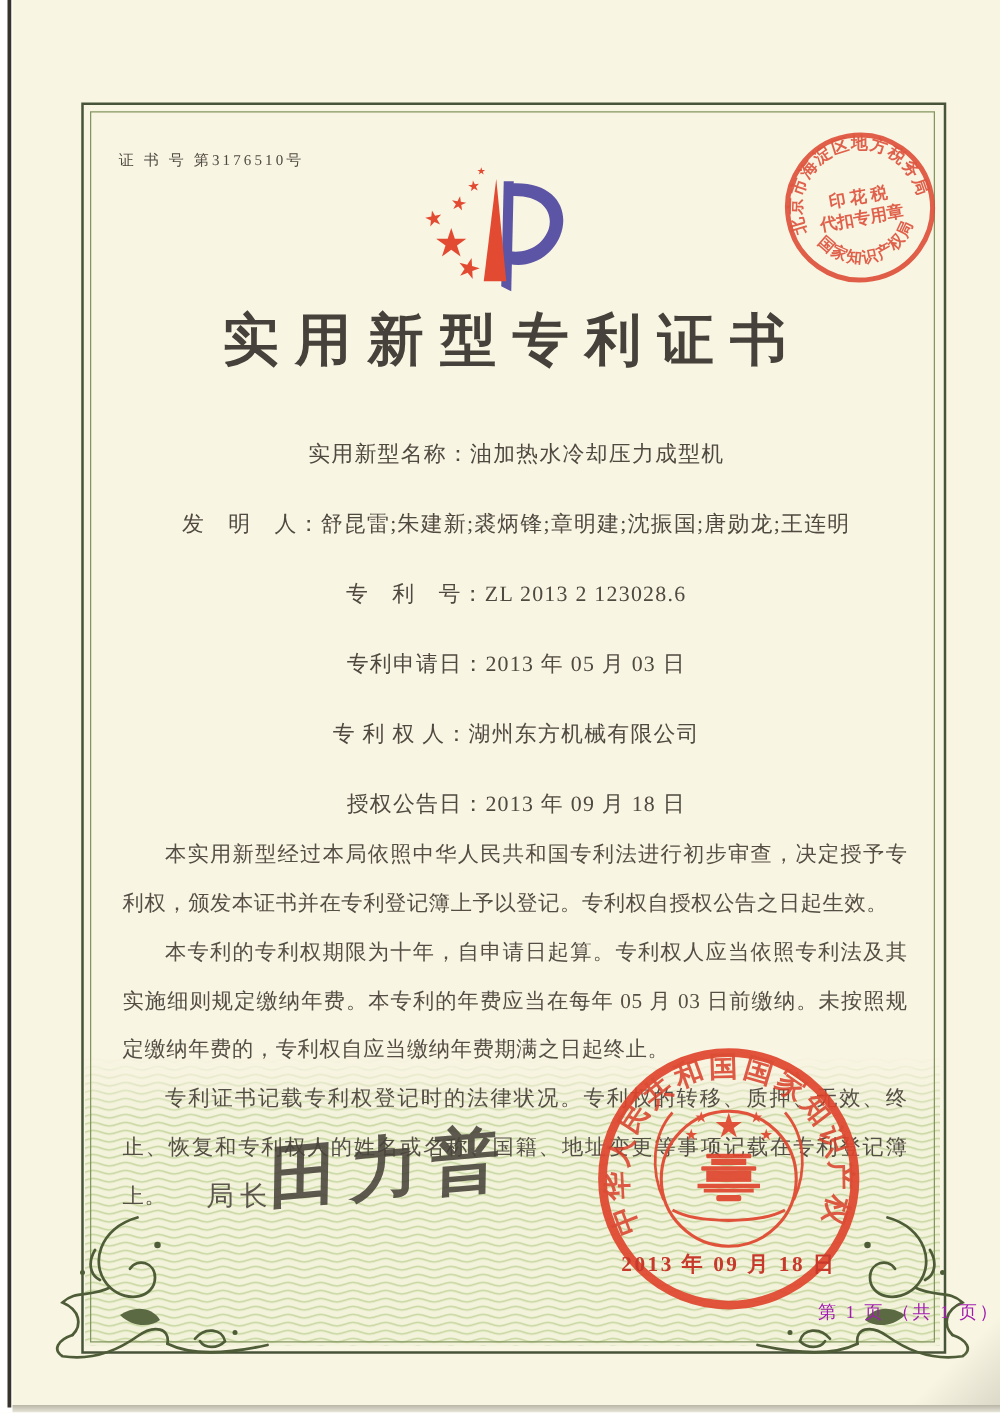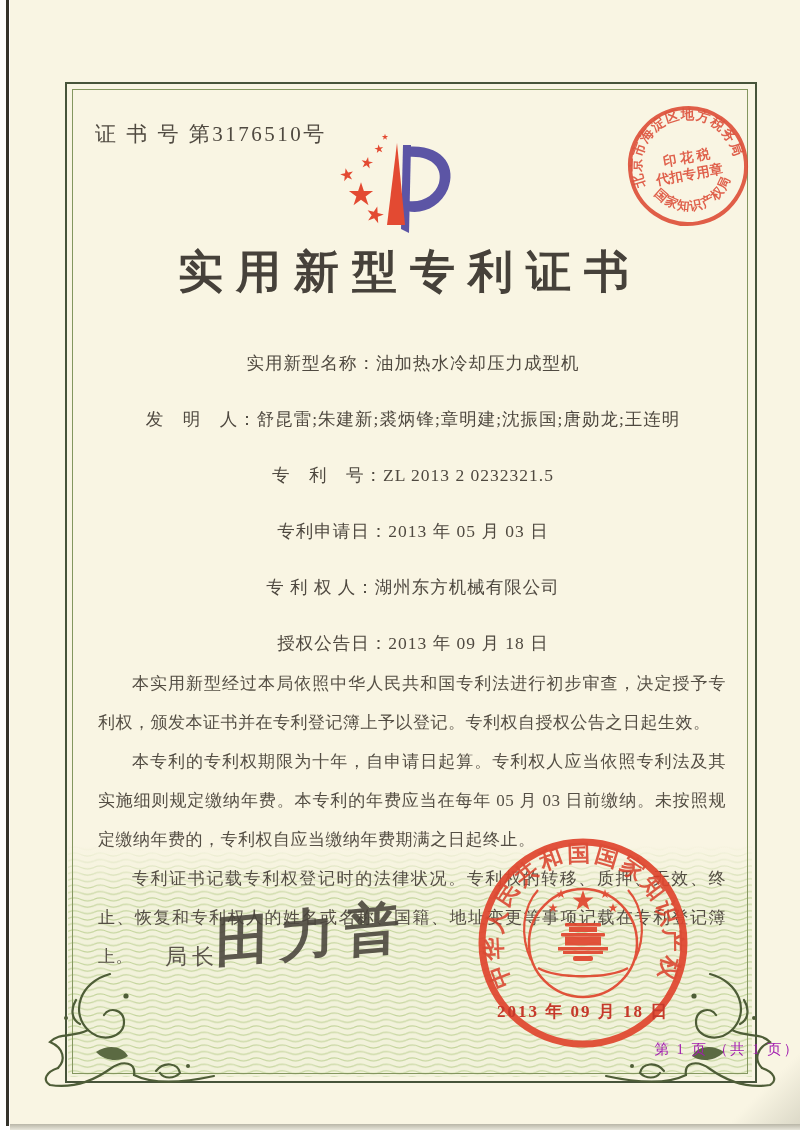--- a/index.html
+++ b/index.html
@@ -11,21 +11,21 @@
        background:linear-gradient(#b9b6a7,#e8e6da);}
   .scan-corner-fold{position:absolute;right:0;bottom:6px;width:80px;height:80px;
        background:linear-gradient(315deg,#dcd9c8 0%,rgba(220,217,200,0) 45%);}
   .frame{position:absolute;pointer-events:none;}
   .frame.outer{left:55px;top:82px;width:688px;height:997px;border:2.5px solid #47543a;}
   .frame.inner{left:62px;top:89px;width:674px;height:983px;border:1.2px solid #84965f;}
   .guilloche{position:absolute;left:58px;top:845px;}
   .ornament{position:absolute;top:966px;width:180px;height:122px;}
   .ornament.left{left:26px;}
   .ornament.right{left:594px;transform:scaleX(-1);}
-  .cert-number{position:absolute;left:85px;top:120px;font-size:21px;color:#4f4940;
+  .cert-number{position:absolute;left:85px;top:120px;font-size:12px;color:#4f4940;
        letter-spacing:2.5px;}
   .logo{position:absolute;left:325px;top:133px;}
   .title{position:absolute;left:0;width:800px;top:242px;text-align:center;font-size:45px;
        font-weight:bold;color:#46413a;letter-spacing:13px;margin:0;}
   .fields{position:absolute;left:88px;top:350px;width:630px;}
   .field-line{font-size:17.5px;color:#4f4940;letter-spacing:1px;line-height:27px;
        margin-bottom:29px;white-space:nowrap;text-align:center;}
   .paragraphs{position:absolute;left:88px;top:664px;width:628px;}
   .paragraphs p{margin:0;font-size:17px;line-height:39px;color:#544e44;
        text-align:justify;text-indent:2em;letter-spacing:0.5px;}
@@ -116,21 +116,21 @@
     <use href="#lstar" transform="translate(32,30) scale(0.55) rotate(10)"></use>
     <use href="#lstar" transform="translate(44,16) scale(0.42) rotate(-8)"></use>
     <use href="#lstar" transform="translate(50,4) scale(0.3)"></use>
   </svg>
 
   <h1 class="title">实用新型专利证书</h1>
 
   <div class="fields">
     <div class="field-line">实用新型名称：油加热水冷却压力成型机</div>
     <div class="field-line">发　明　人：舒昆雷;朱建新;裘炳锋;章明建;沈振国;唐勋龙;王连明</div>
-    <div class="field-line">专　利　号：ZL 2013 2 0232321.5</div>
+    <div class="field-line">专　利　号：ZL 2013 2 123028.6</div>
     <div class="field-line">专利申请日：2013 年 05 月 03 日</div>
     <div class="field-line">专 利 权 人：湖州东方机械有限公司</div>
     <div class="field-line">授权公告日：2013 年 09 月 18 日</div>
   </div>
 
   <div class="paragraphs">
     <p>本实用新型经过本局依照中华人民共和国专利法进行初步审查，决定授予专利权，颁发本证书并在专利登记簿上予以登记。专利权自授权公告之日起生效。</p>
     <p>本专利的专利权期限为十年，自申请日起算。专利权人应当依照专利法及其实施细则规定缴纳年费。本专利的年费应当在每年 05 月 03 日前缴纳。未按照规定缴纳年费的，专利权自应当缴纳年费期满之日起终止。</p>
     <p>专利证书记载专利权登记时的法律状况。专利权的转移、质押、无效、终止、恢复和专利权人的姓名或名称、国籍、地址变更等事项记载在专利登记簿上。</p>
   </div>

